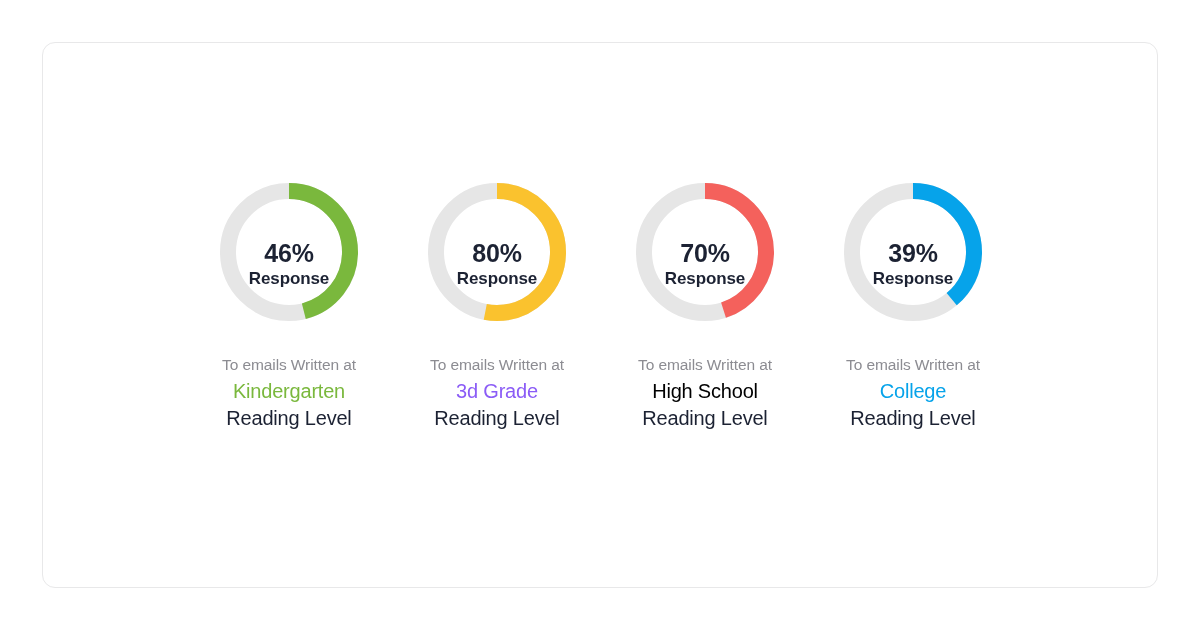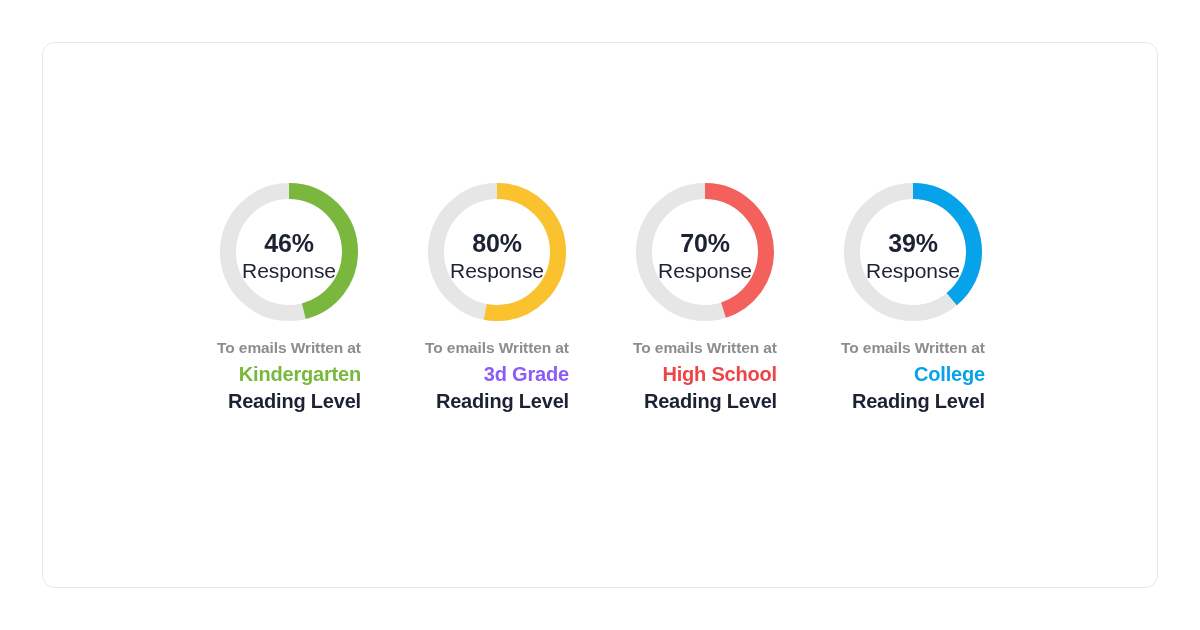--- a/index.html
+++ b/index.html
@@ -57,50 +57,49 @@
   .donut-wrap svg {
     display: block;
     width: 138px;
     height: 138px;
     transform: rotate(-90deg);
   }
 
   .donut-center {
     position: absolute;
     left: 0;
-    top: 4px;
+    top: 12px;
     width: 138px;
     height: 138px;
     display: flex;
     flex-direction: column;
     align-items: center;
     justify-content: center;
     line-height: 1;
   }
 
   .pct {
     font-size: 25px;
     font-weight: bold;
     color: #1c2233;
     letter-spacing: -0.2px;
   }
 
   .resp {
-    font-size: 21px;
-    font-weight: normal;
+    font-size: 17px;
+    font-weight: bold;
     color: #1c2233;
     margin-top: 4px;
     letter-spacing: -0.1px;
   }
 
   .caption {
-    margin-top: 19px;
-    text-align: right;
+    margin-top: 36px;
+    text-align: center;
     line-height: 1.0;
-    font-weight: bold;
   }
 
   .cap-pre {
     display: block;
     font-size: 15.5px;
     color: #8c8c92;
     letter-spacing: -0.1px;
   }
 
   .cap-level {
@@ -169,21 +168,21 @@
             <circle cx="69" cy="69" r="61" fill="none" stroke="#e6e6e6" stroke-width="16"></circle>
             <circle class="donut-arc" cx="69" cy="69" r="61" fill="none" stroke="#f4615c" stroke-width="16" stroke-linecap="butt" stroke-dasharray="172.47343668207964 210.80086705587513" stroke-dashoffset="0"></circle>
           </svg>
           <div class="donut-center">
             <span class="pct" style="color: rgb(28, 34, 51);">70%</span>
             <span class="resp" style="color: rgb(28, 34, 51);">Response</span>
           </div>
         </div>
         <div class="caption">
           <span class="cap-pre" style="color: rgb(140, 140, 146);">To emails Written at</span>
-          <span class="cap-level" style="color: #ef4444;">High School</span>
+          <span class="cap-level" style="color: #000000;">High School</span>
           <span class="cap-post" style="color: rgb(28, 34, 51);">Reading Level</span>
         </div>
       </div>
 
       <div class="gauge-cell">
         <div class="donut-wrap">
           <svg viewBox="0 0 138 138">
             <circle cx="69" cy="69" r="61" fill="none" stroke="#e6e6e6" stroke-width="16"></circle>
             <circle class="donut-arc" cx="69" cy="69" r="61" fill="none" stroke="#06a3ea" stroke-width="16" stroke-linecap="butt" stroke-dasharray="149.47697845780237 233.7973252801524" stroke-dashoffset="0"></circle>
           </svg>

